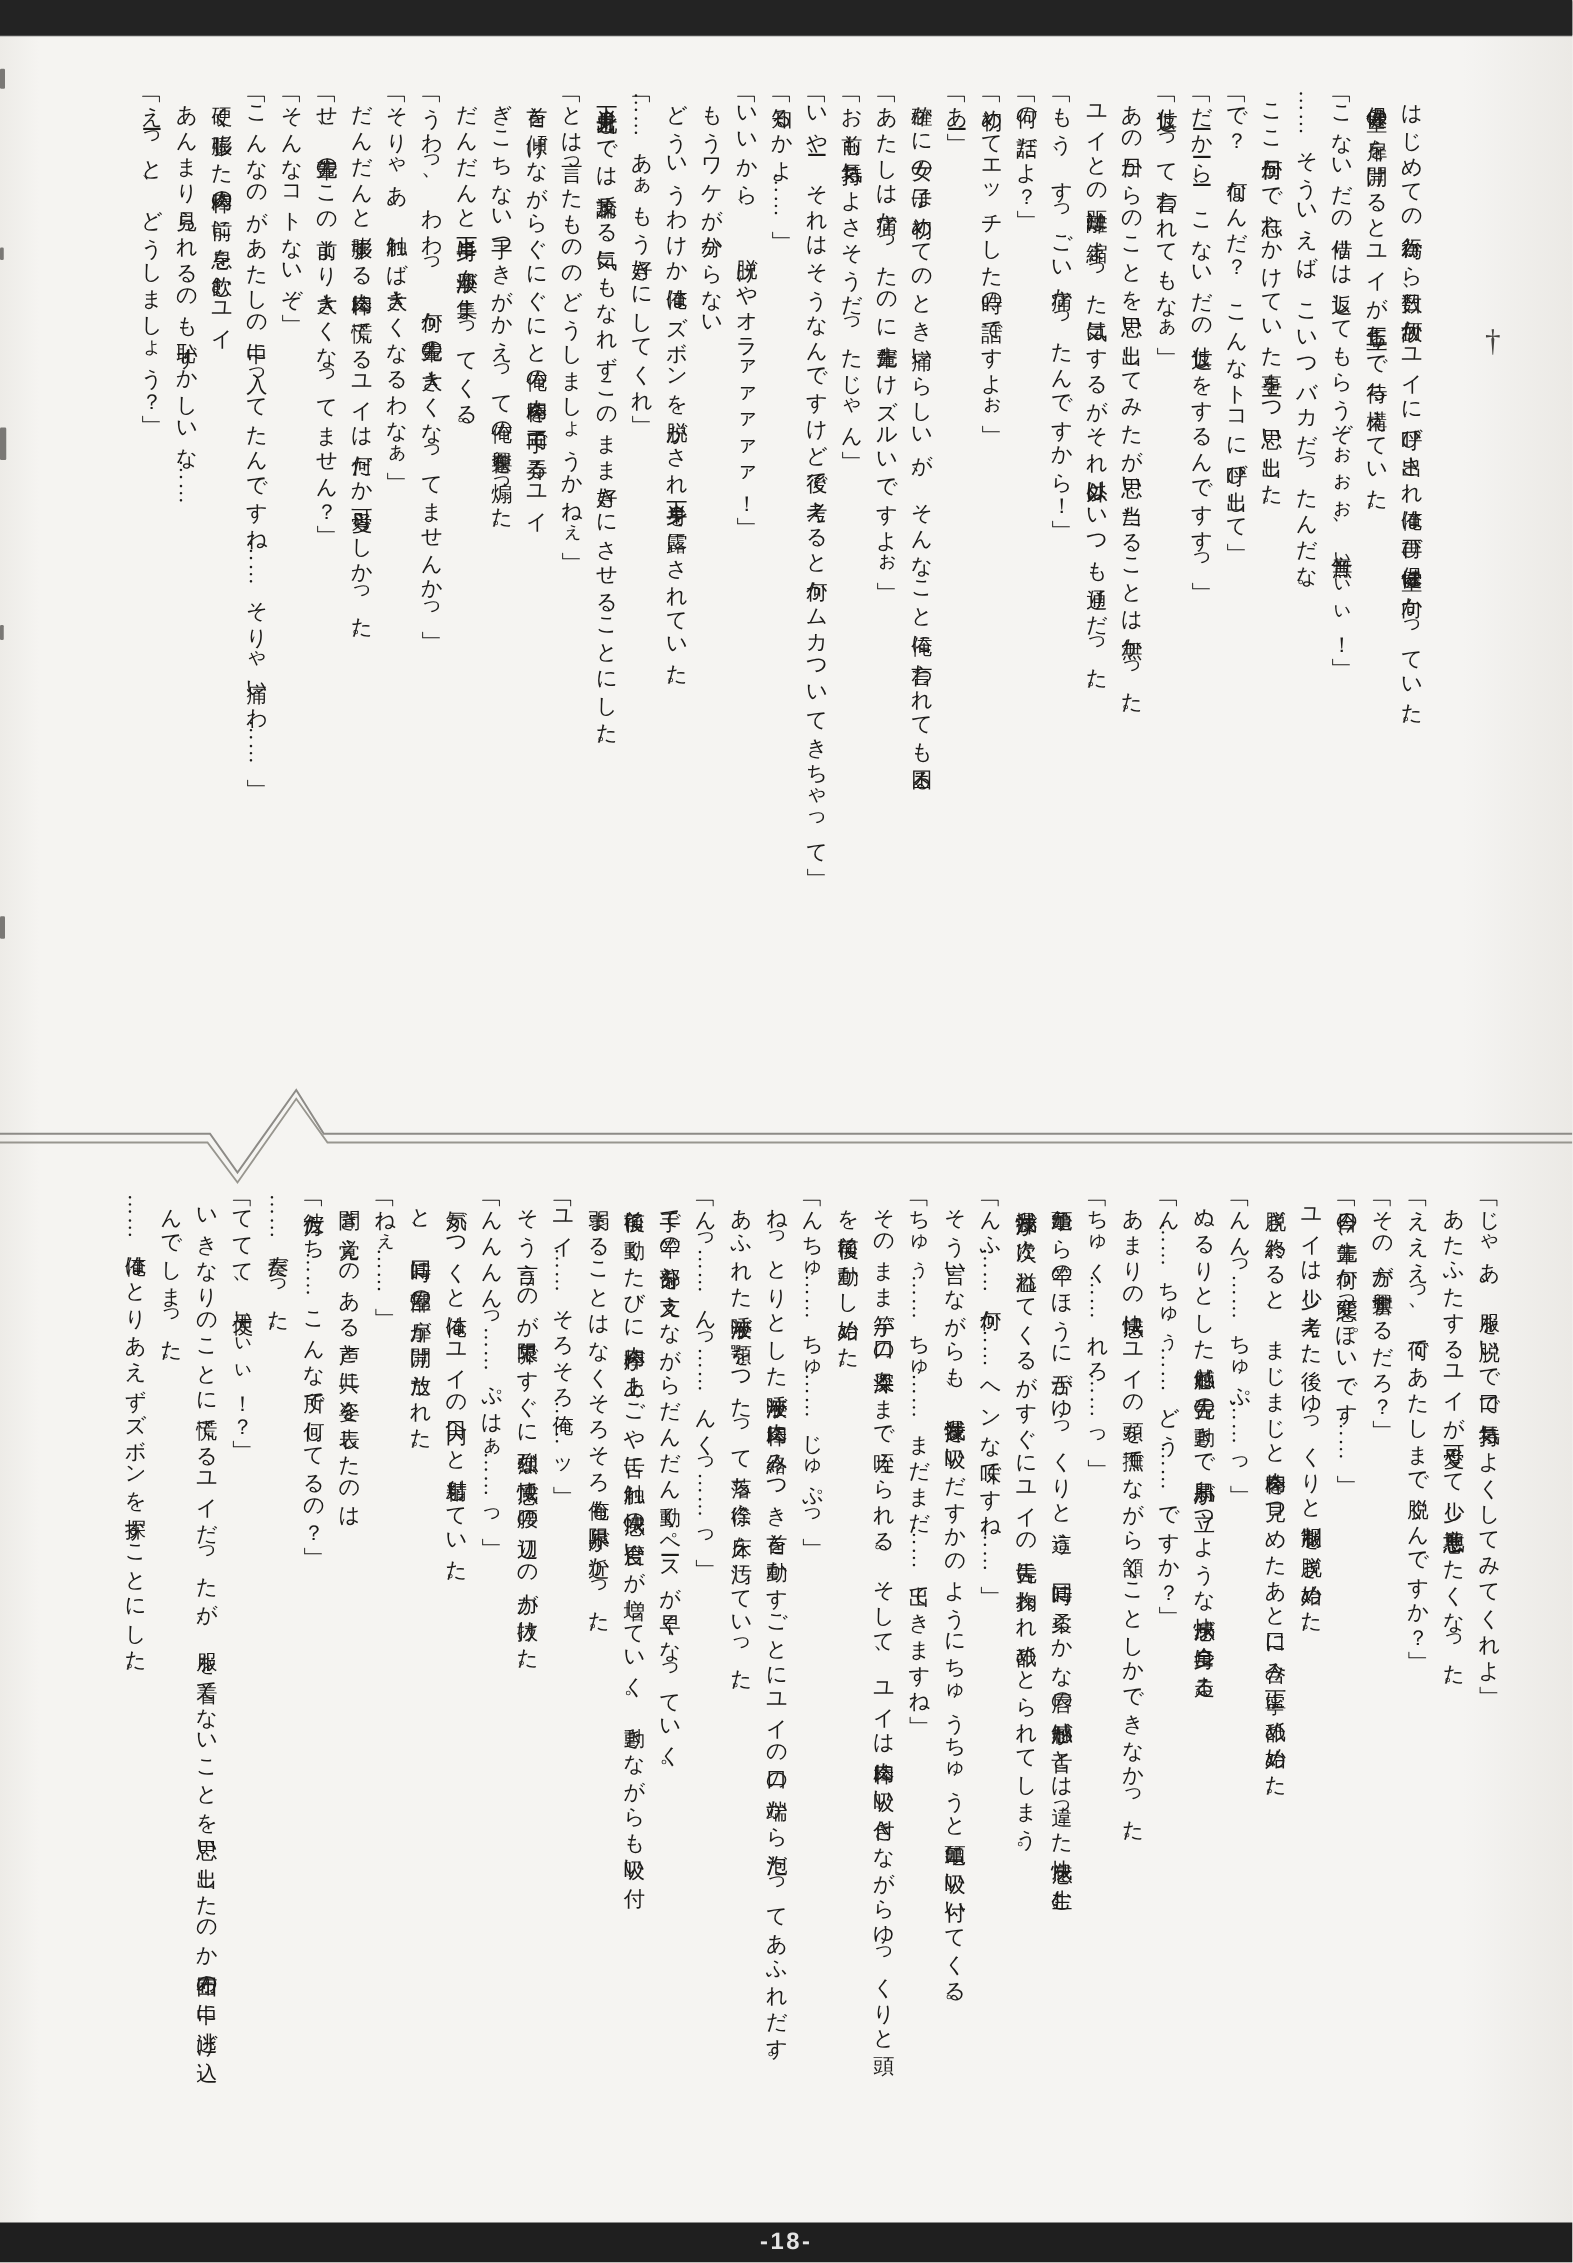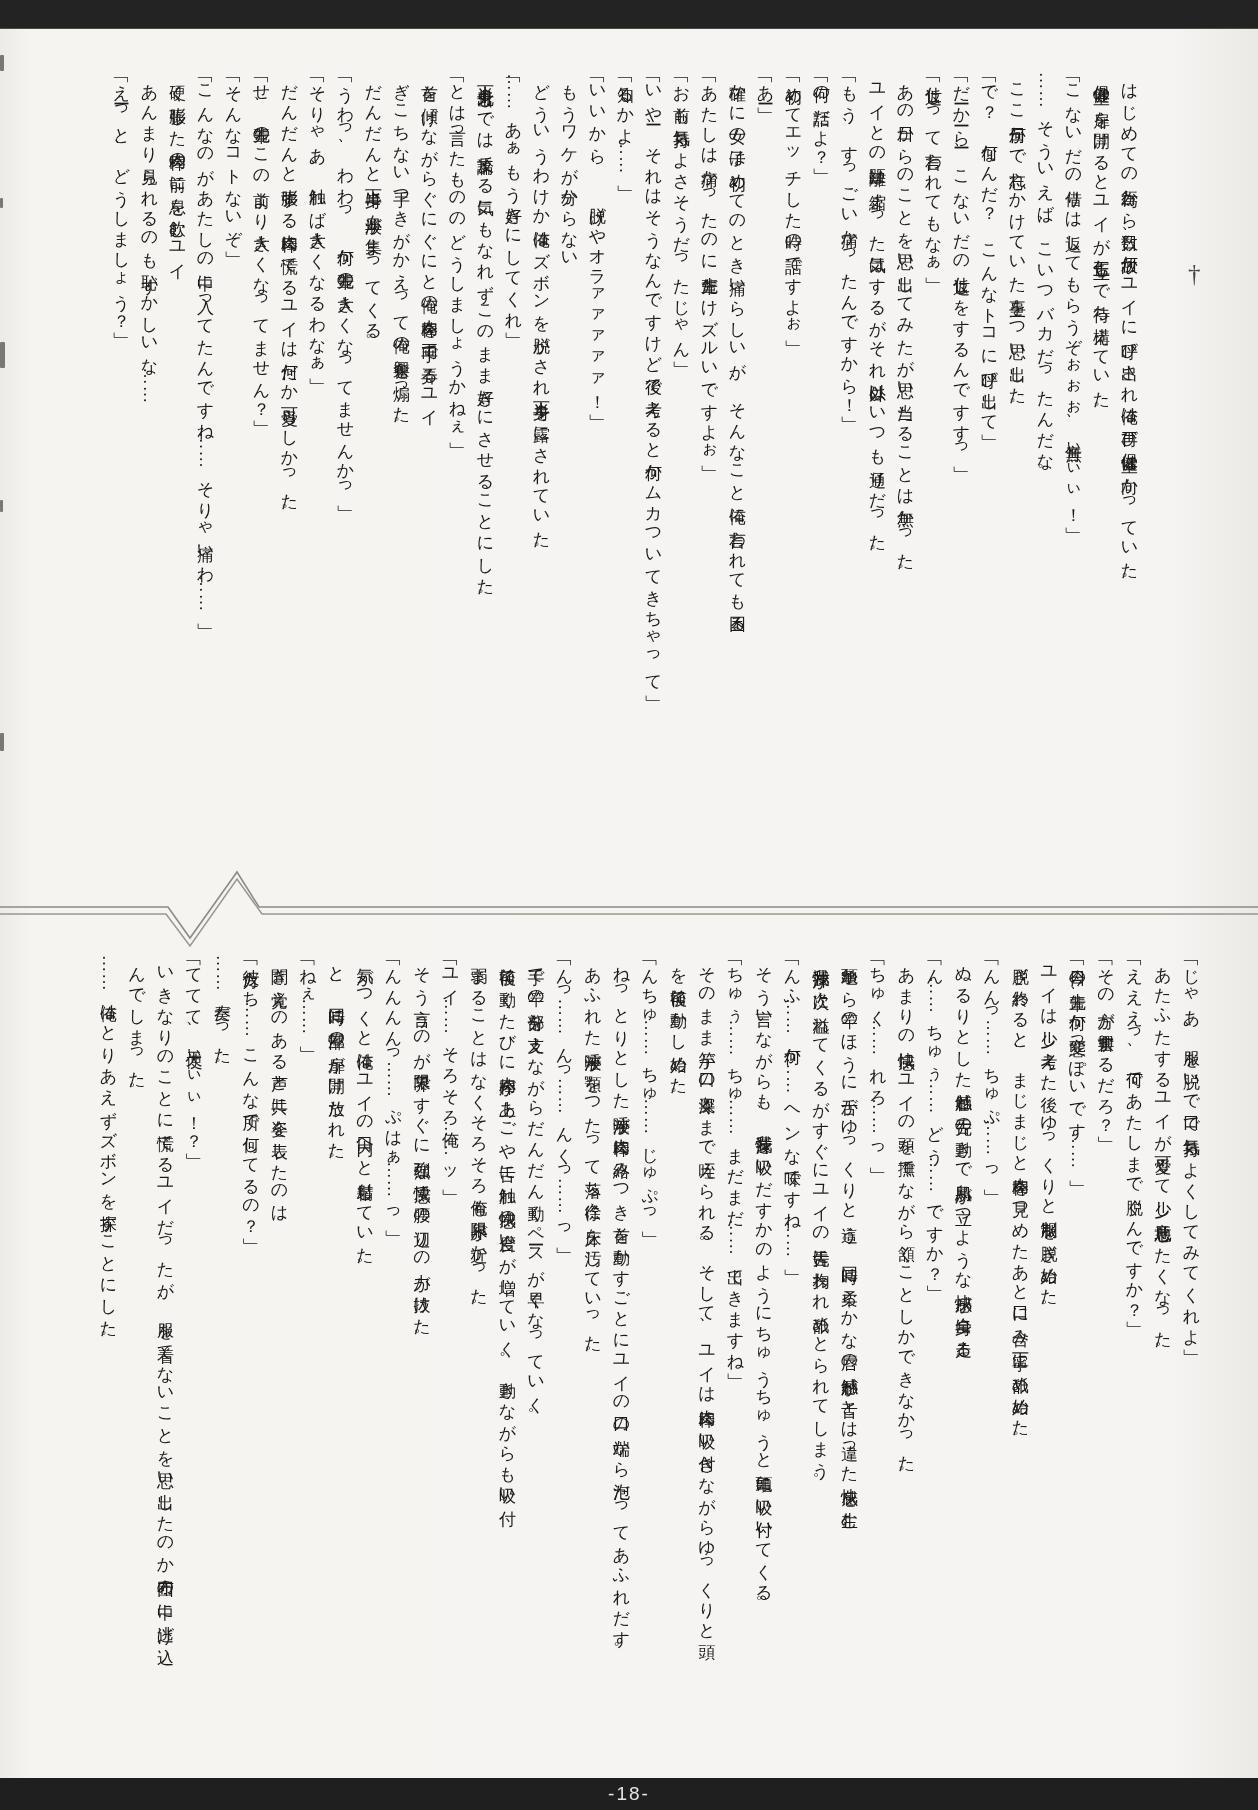--- a/index.html
+++ b/index.html
@@ -12,20 +12,21 @@
     position:relative; width:1258px; height:1810px; overflow:hidden;
     background:linear-gradient(90deg,#edebe7 0%,#f5f4f1 2.5%,#f5f4f2 93%,#ebe9e5 100%);
   }
   .bar { position:absolute; left:0; width:100%; background:#232323; }
   .bar.top { top:0; height:28px; box-shadow:0 1px 0 #4a4a4a; }
   .bar.bottom { top:1778px; height:32px; background:#1f1f1f;
     display:flex; align-items:center; justify-content:center; }
   .pagenum {
     color:#e4e4e4; font-size:19px; letter-spacing:2px;
     font-family:"Liberation Sans","DejaVu Sans",sans-serif;
+    font-weight:bold;
   }
   .vtext {
     position:absolute;
     writing-mode:vertical-rl;
     text-orientation:mixed;
     color:#1c1b19;
     font-size:17px;
     letter-spacing:1.5px;
   }
   .vtext p { margin:0; }

